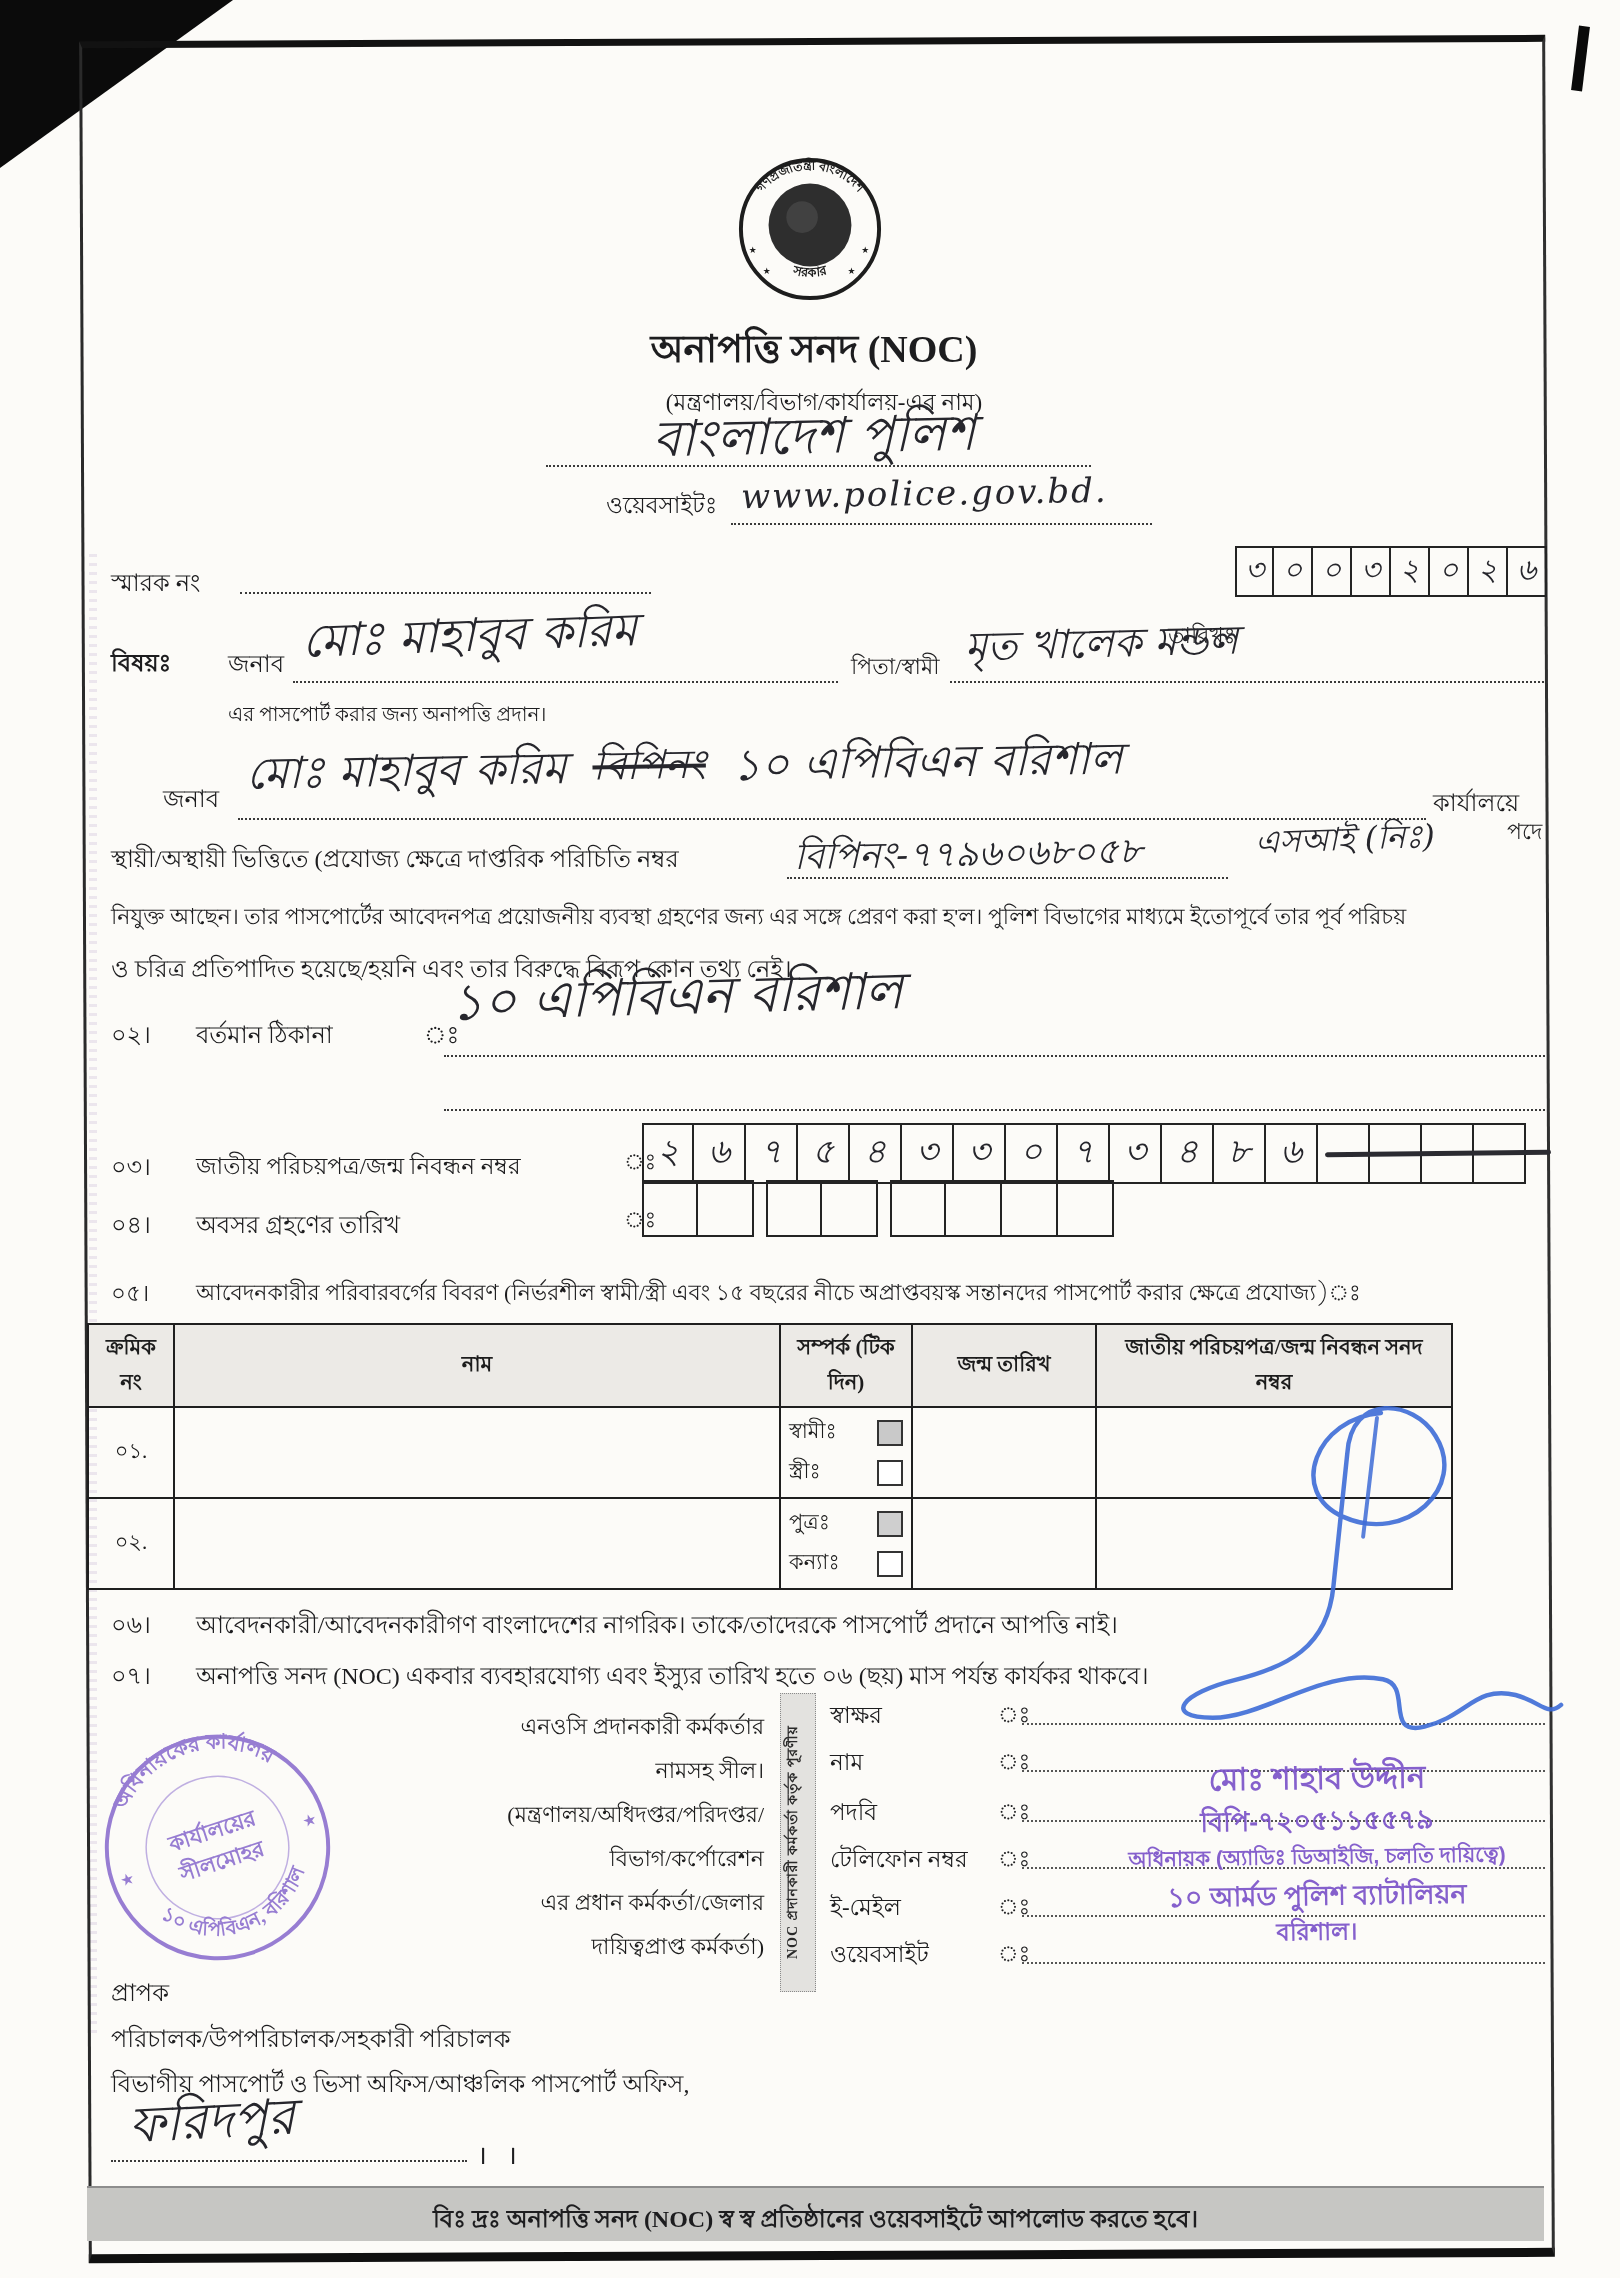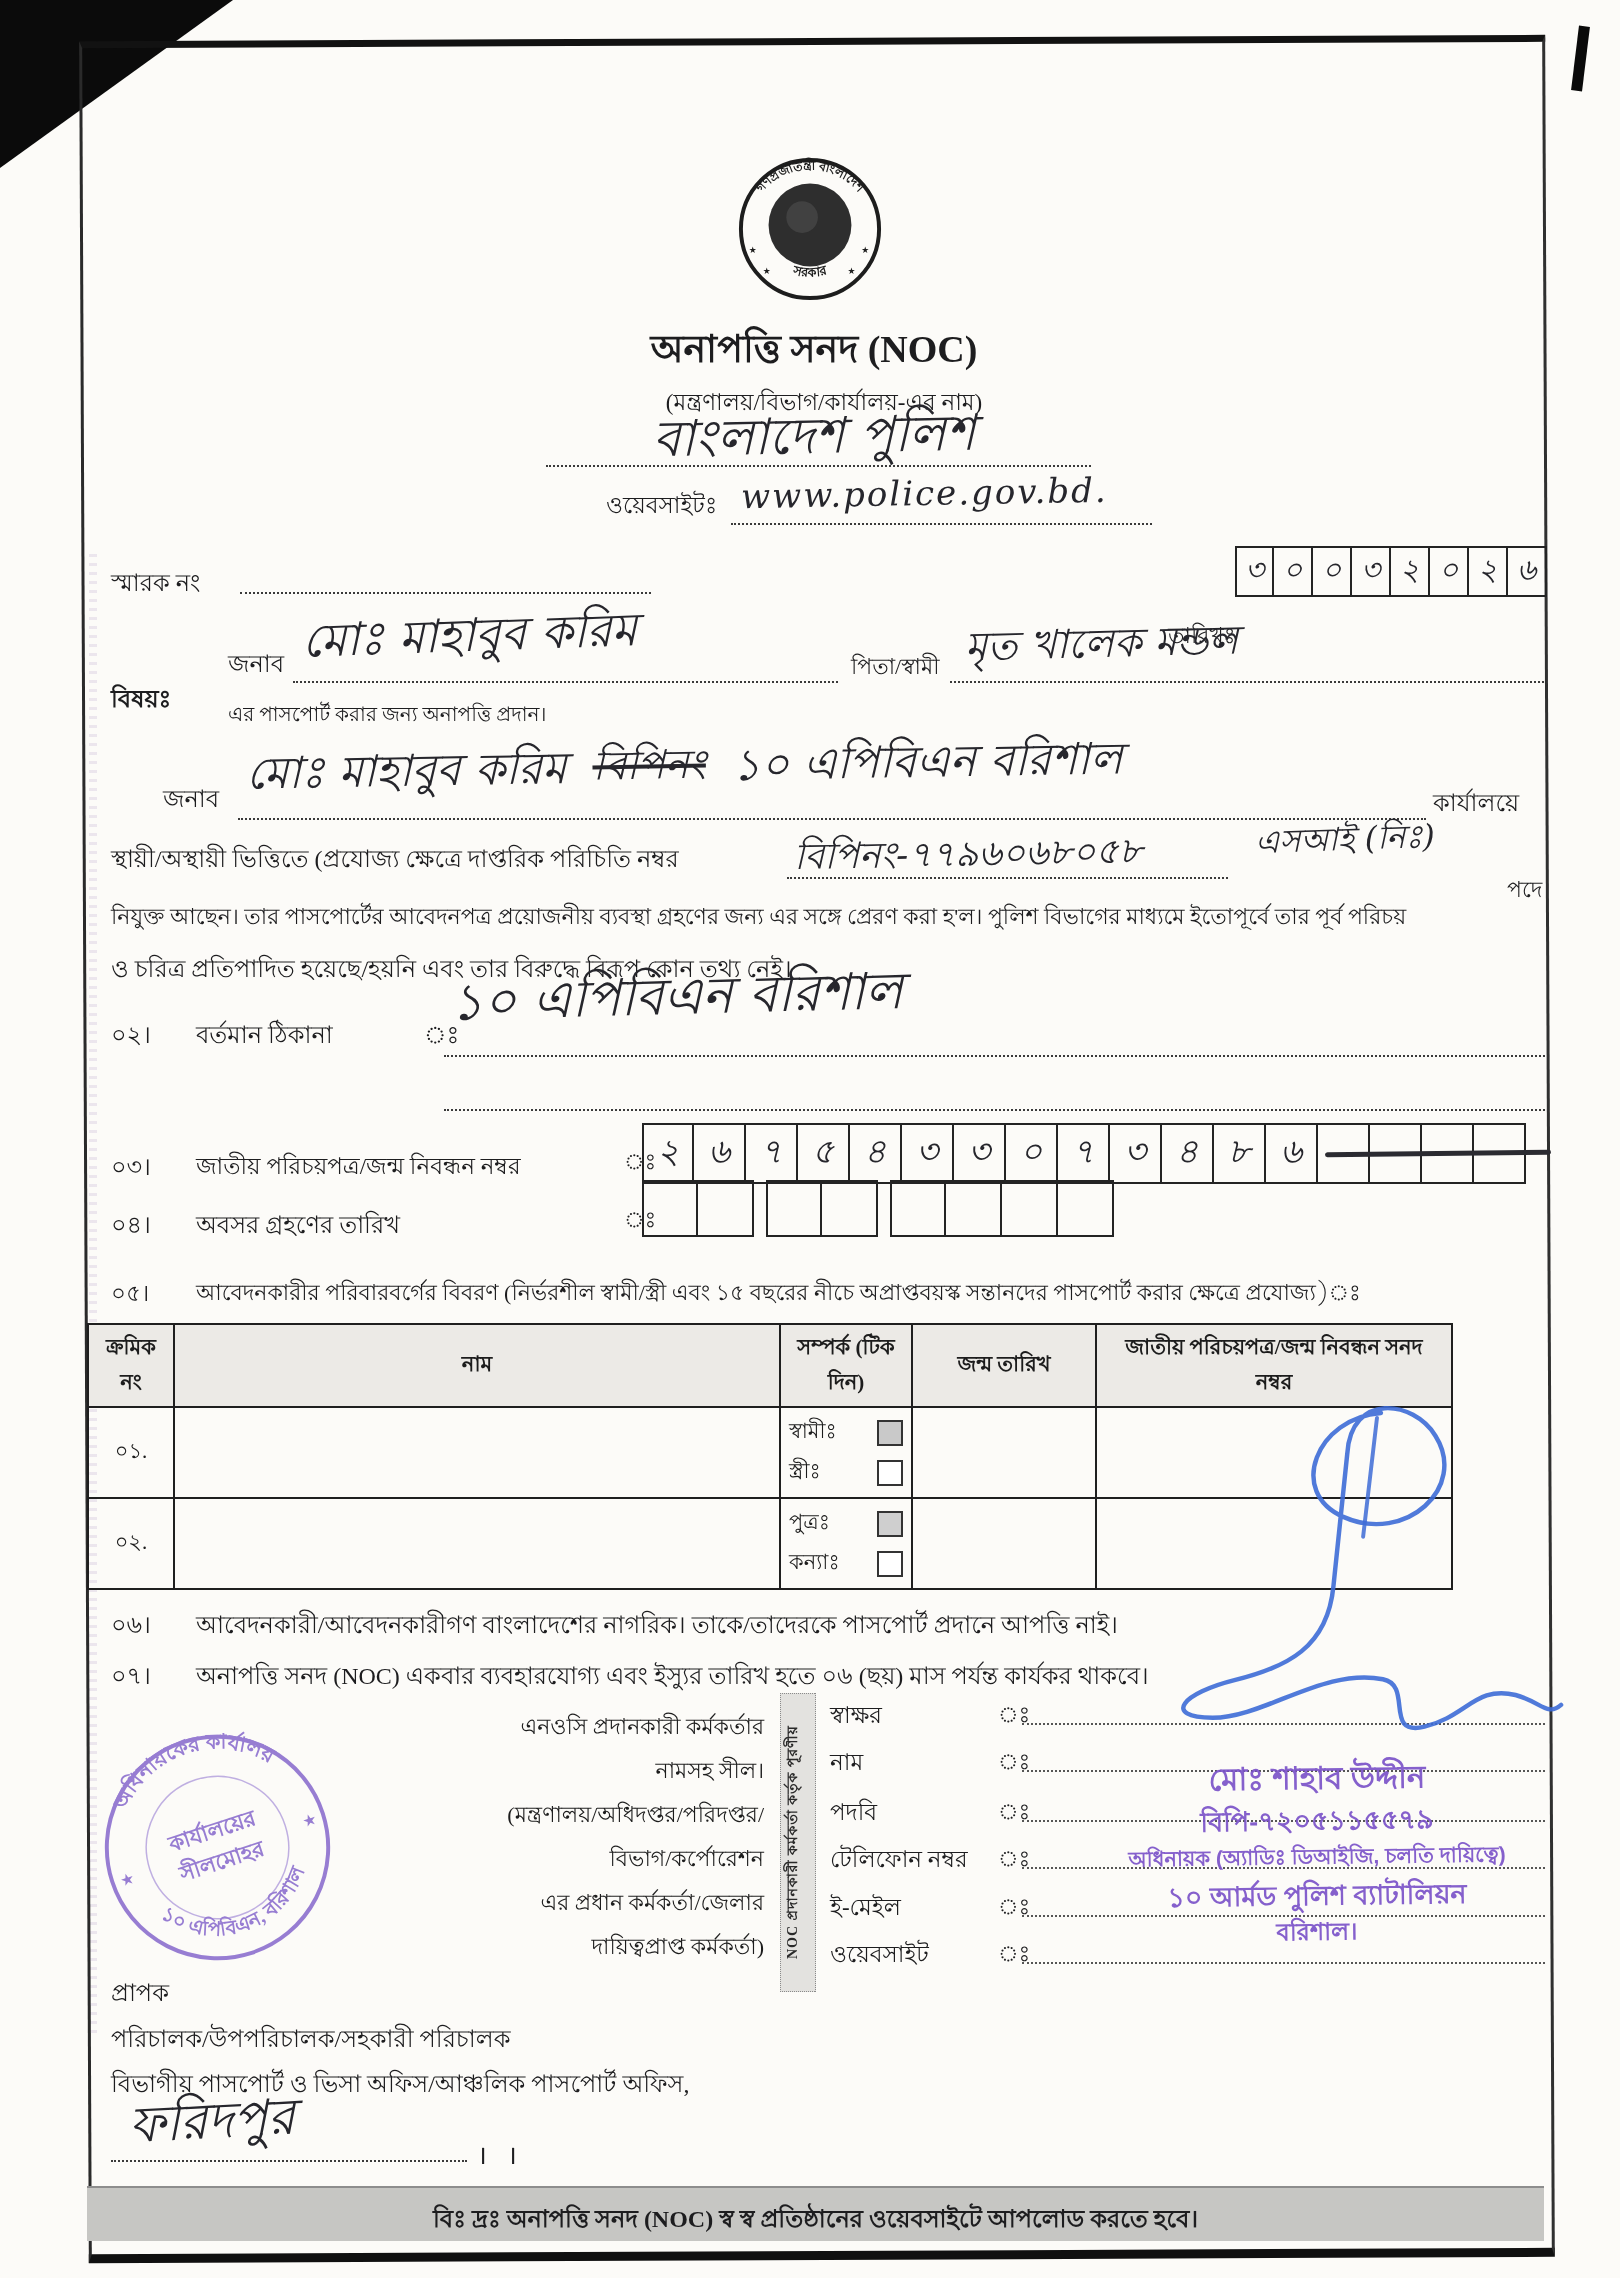--- a/index.html
+++ b/index.html
@@ -89,21 +89,21 @@
         <span class="hw" style="font-size:30px">০</span>
       </div>
     <div class="cell" style="width:39px;height:51px;">
         <span class="hw" style="font-size:30px">২</span>
       </div>
     <div class="cell" style="width:39px;height:51px;">
         <span class="hw" style="font-size:30px">৬</span>
       </div>
   </div>
 
-  <div class="a printed" style="left:111px;top:644px;font-size:24px;font-weight:600;margin-top:36px;">বিষয়ঃ</div>
+  <div class="a printed" style="left:111px;top:644px;font-size:24px;font-weight:600;">বিষয়ঃ</div>
   <div class="a printed" style="left:228px;top:645px;font-size:24px;">জনাব</div>
   <div class="a hw" style="left:302px;top:600px;font-size:46px;transform:rotate(-2deg);white-space:nowrap;">মোঃ মাহাবুব করিম</div>
   <div class="a dots" style="left:293px;top:681px;width:545px;"></div>
   <div class="a printed" style="left:851px;top:649px;font-size:22px;">পিতা/স্বামী</div>
   <div class="a hw" style="left:965px;top:612px;font-size:40px;transform:rotate(-1.5deg);white-space:nowrap;">মৃত খালেক মন্ডল</div>
   <div class="a dots" style="left:950px;top:681px;width:594px;"></div>
   <div class="a printed" style="left:228px;top:699px;font-size:20px;">এর পাসপোর্ট করার জন্য অনাপত্তি প্রদান।</div>
 
   <div class="a printed" style="left:163px;top:780px;font-size:24px;">জনাব</div>
   <div class="a" style="left:246px;top:733px;display:flex;gap:26px;white-space:nowrap;transform:rotate(-1deg);">
@@ -111,21 +111,21 @@
     <span class="hw" style="font-size:40px;text-decoration:line-through;">বিপিনং</span>
     <span class="hw" style="font-size:44px;">১০ এপিবিএন বরিশাল</span>
   </div>
   <div class="a dots" style="left:238px;top:818px;width:1188px;"></div>
   <div class="a printed" style="left:1433px;top:784px;font-size:24px;">কার্যালয়ে</div>
 
   <div class="a printed" style="left:111px;top:840px;font-size:24px;white-space:nowrap;">স্থায়ী/অস্থায়ী ভিত্তিতে (প্রযোজ্য ক্ষেত্রে দাপ্তরিক পরিচিতি নম্বর</div>
   <div class="a hw" style="left:794px;top:826px;font-size:36px;white-space:nowrap;transform:rotate(-1deg);">বিপিনং-৭৭৯৬০৬৮০৫৮</div>
   <div class="a hw" style="left:1255px;top:814px;font-size:32px;white-space:nowrap;transform:rotate(-2deg);">এসআই (নিঃ)</div>
   <div class="a dots" style="left:787px;top:877px;width:441px;"></div>
-  <div class="a printed" style="left:1507px;top:872px;font-size:22px;">পদে</div>
+  <div class="a printed" style="left:1507px;top:814px;font-size:22px;">পদে</div>
 
   <div class="a printed" style="left:111px;top:899px;font-size:22px;white-space:nowrap;">নিযুক্ত আছেন। তার পাসপোর্টের আবেদনপত্র প্রয়োজনীয় ব্যবস্থা গ্রহণের জন্য এর সঙ্গে প্রেরণ করা হ'ল। পুলিশ বিভাগের মাধ্যমে  ইতোপূর্বে তার পূর্ব পরিচয়</div>
   <div class="a printed" style="left:111px;top:950px;font-size:24px;white-space:nowrap;">ও চরিত্র প্রতিপাদিত হয়েছে/হয়নি এবং তার বিরুদ্ধে বিরূপ কোন তথ্য নেই।</div>
 
   <div class="a printed" style="left:111px;top:1016px;font-size:24px;">০২।</div>
   <div class="a printed" style="left:196px;top:1016px;font-size:24px;">বর্তমান ঠিকানা</div>
   <div class="a printed" style="left:424px;top:1016px;font-size:24px;">ঃ</div>
   <div class="a hw" style="left:450px;top:958px;font-size:51px;white-space:nowrap;transform:rotate(-1.5deg);">১০ এপিবিএন বরিশাল</div>
   <div class="a dots" style="left:444px;top:1055px;width:1101px;"></div>
   <div class="a dots" style="left:444px;top:1109px;width:1101px;"></div>

